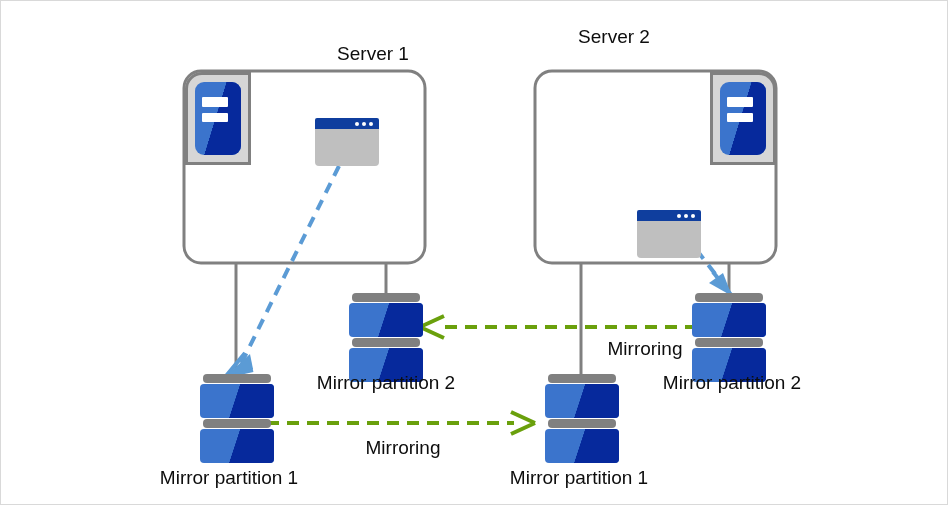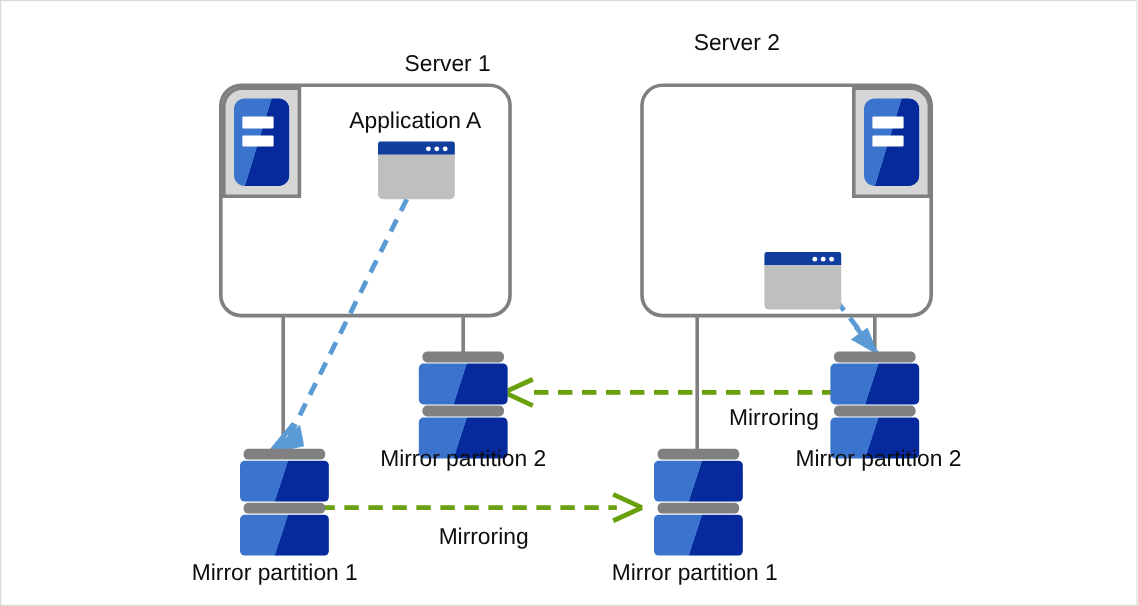--- a/index.html
+++ b/index.html
@@ -178,21 +178,20 @@
   <div class="lbl center" style="left:349px; top:42px;margin-left:23px;">Server 1</div>
 
   <div class="srv-icon" style="left:184px; top:71px; width:66px; height:93px; border-radius:17px 0 0 0;">
     <div class="body">
       <div class="shade"></div>
       <div class="bar b1"></div>
       <div class="bar b2"></div>
     </div>
   </div>
 
-  <div class="lbl center" style="left:345px; top:90px;">Application  A</div>
 
   <div class="app-icon" style="left:314px; top:117px; width:64px; height:48px;">
     <div class="title">
       <span class="dot d1"></span>
       <span class="dot d2"></span>
       <span class="dot d3"></span>
     </div>
     <div class="pane"></div>
   </div>
 

